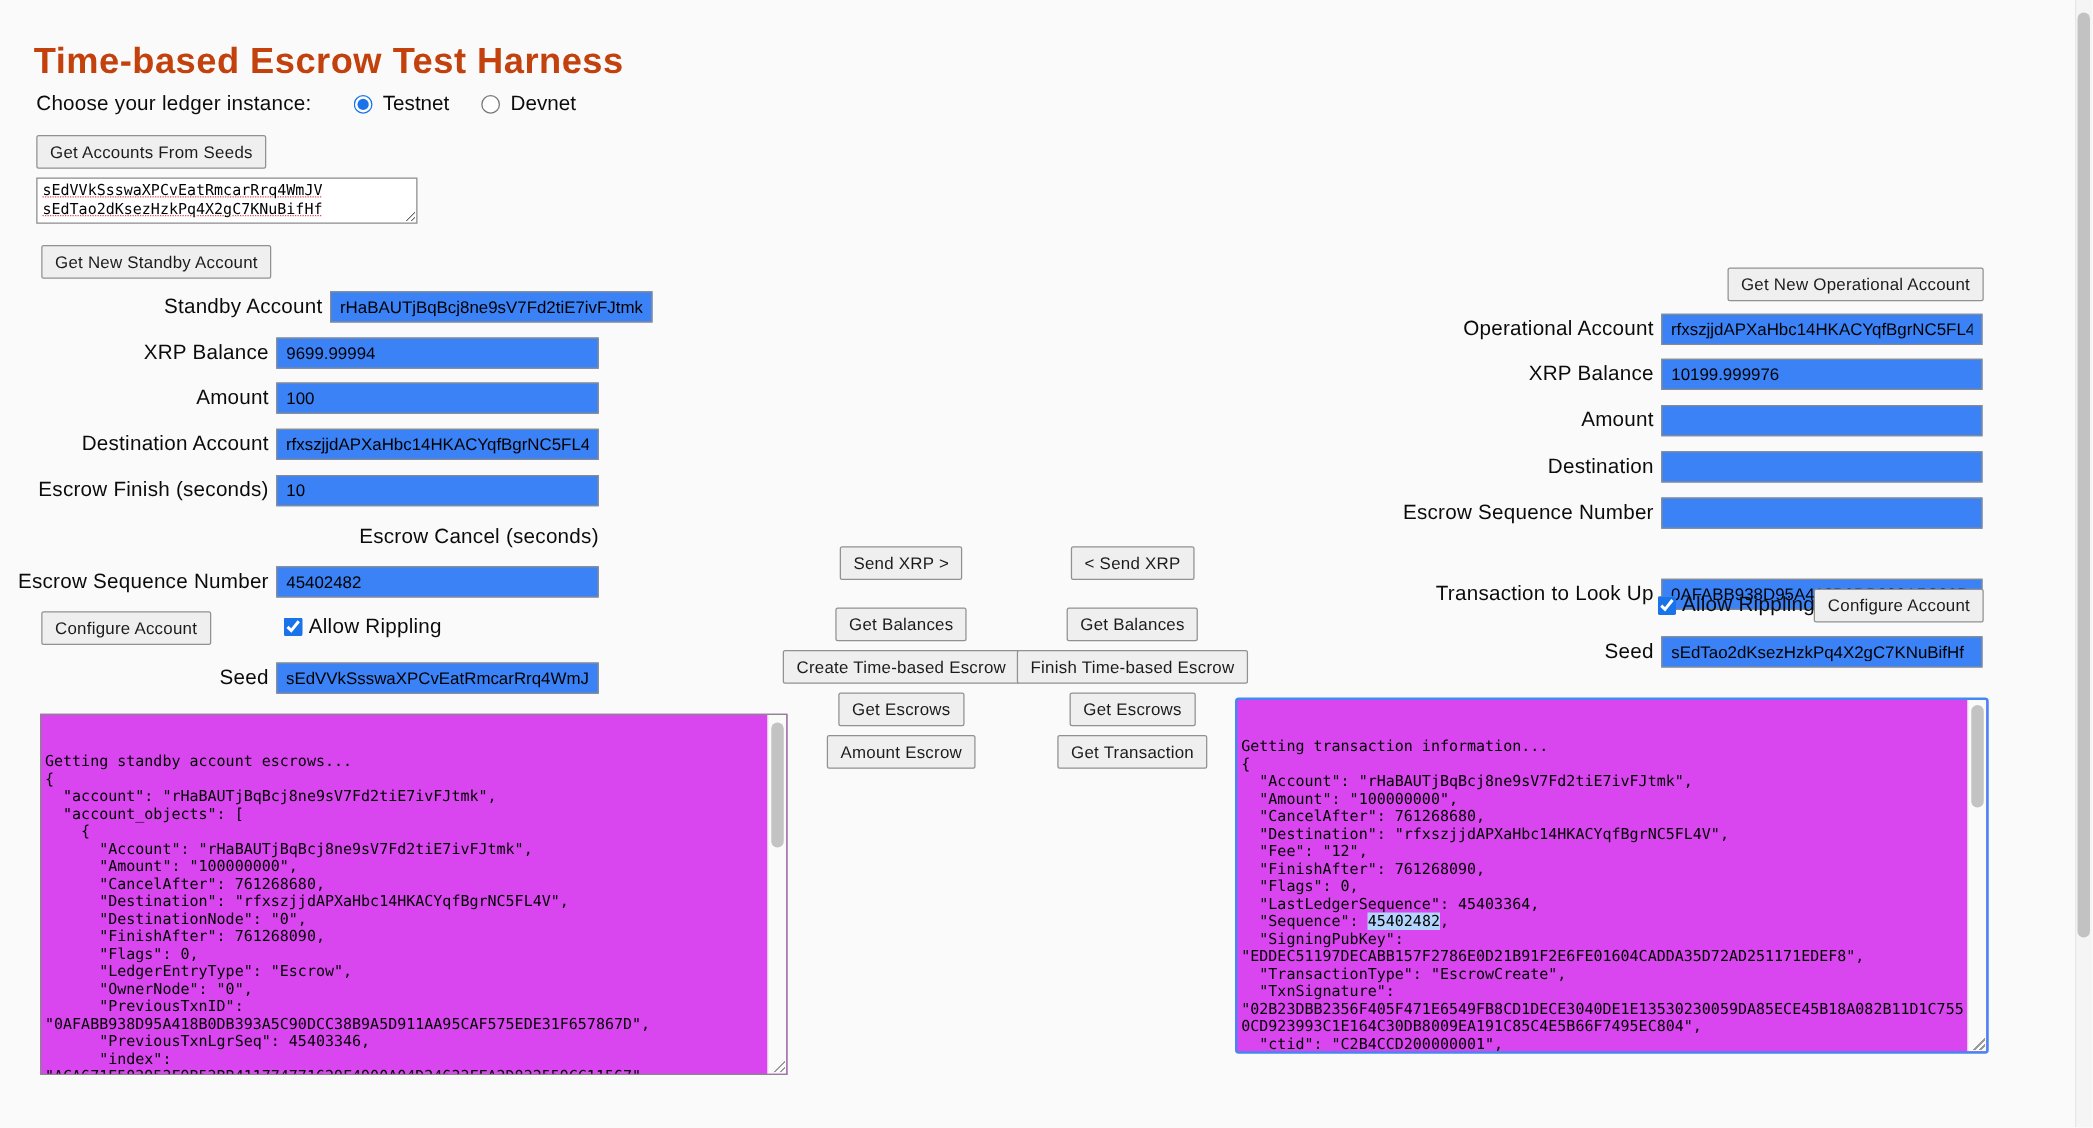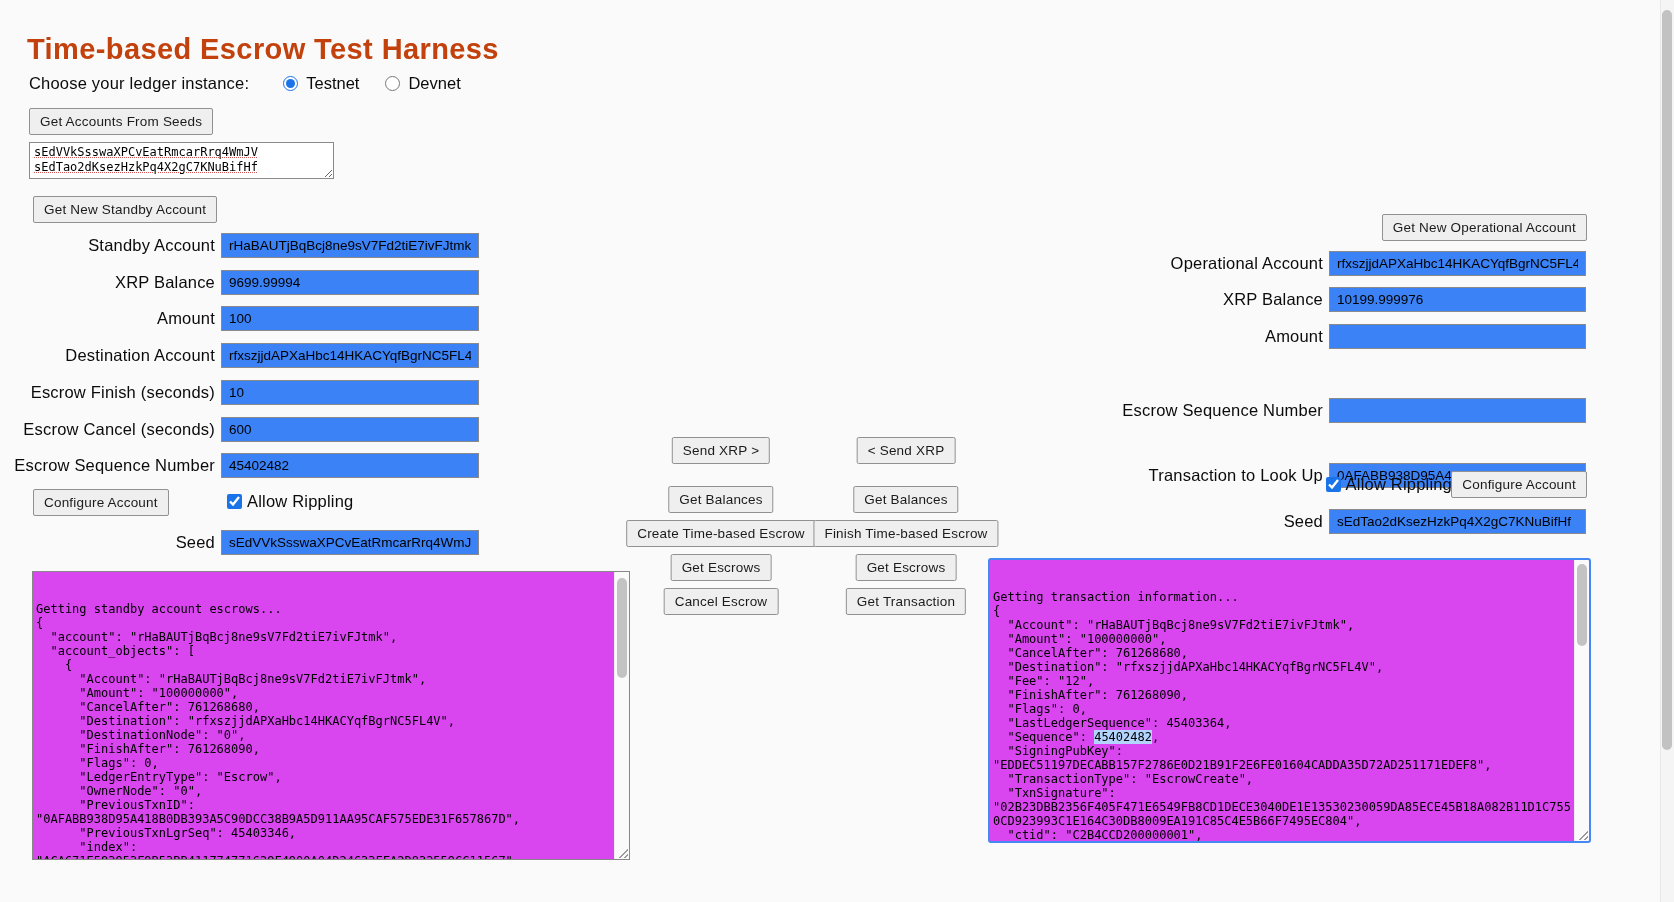--- a/index.html
+++ b/index.html
@@ -85,21 +85,21 @@
     </label>
   </div>
 
   <button class="btn abs" style="left:29px; top:108px;">Get Accounts From Seeds</button>
 
   <textarea class="seeds" spellcheck="false" style="">sEdVVkSsswaXPCvEatRmcarRrq4WmJV
 sEdTao2dKsezHzkPq4X2gC7KNuBifHf</textarea>
 
   <button class="btn abs" style="left:33px; top:196px;">Get New Standby Account</button>
 
-  <div class="lrow" style="top:233px;">
+  <div class="lrow" style="top:233px;margin-left:43px;">
     <span class="flabel">Standby Account</span>
     <input class="tinput" value="rHaBAUTjBqBcj8ne9sV7Fd2tiE7ivFJtmk" style="">
   </div>
   <div class="lrow" style="top:270px;">
     <span class="flabel">XRP Balance</span>
     <input class="tinput" value="9699.99994" style="">
   </div>
   <div class="lrow" style="top:306px;">
     <span class="flabel">Amount</span>
     <input class="tinput" value="100" style="">
@@ -107,21 +107,20 @@
   <div class="lrow" style="top:343px;">
     <span class="flabel">Destination Account</span>
     <input class="tinput" value="rfxszjjdAPXaHbc14HKACYqfBgrNC5FL4V" style="">
   </div>
   <div class="lrow" style="top:380px;">
     <span class="flabel">Escrow Finish (seconds)</span>
     <input class="tinput" value="10" style="">
   </div>
   <div class="lrow" style="top:417px;">
     <span class="flabel">Escrow Cancel (seconds)</span>
-    <input class="tinput" value="600" style="">
   </div>
   <div class="lrow" style="top:453px;">
     <span class="flabel">Escrow Sequence Number</span>
     <input class="tinput" value="45402482" style="">
   </div>
 
   <button class="btn abs" style="left:33px; top:489px;">Configure Account</button>
   <div class="chk-group" style="left:227px; top:492px;">
     <input type="checkbox" checked="true" style="">
     <span class="chk-label">Allow Rippling</span>
@@ -155,40 +154,44 @@
 "ACA671E583953F9B53BB411774771629F4900A04D24633FFA2D832559CC11567"</span>
     <div class="sb-track"></div>
     <div class="sb-thumb" style="top:6px; height:100px;"></div>
     <div class="grip"></div>
   </div>
 
   <button class="btn mbtn" style="left:721px; top:437px;">Send XRP &gt;</button>
   <button class="btn mbtn" style="left:721px; top:486px;">Get Balances</button>
   <button class="btn mbtn" style="left:721px; top:520px;">Create Time-based Escrow</button>
   <button class="btn mbtn" style="left:721px; top:554px;">Get Escrows</button>
-  <button class="btn mbtn" style="left:721px; top:588px;">Cancel Escrow</button>
+  <button class="btn mbtn" style="left:721px; top:588px;">Amount Escrow</button>
 
   <button class="btn mbtn" style="left:906px; top:437px;">&lt; Send XRP</button>
   <button class="btn mbtn" style="left:906px; top:486px;">Get Balances</button>
   <button class="btn mbtn" style="left:906px; top:520px;">Finish Time-based Escrow</button>
   <button class="btn mbtn" style="left:906px; top:554px;">Get Escrows</button>
   <button class="btn mbtn" style="left:906px; top:588px;">Get Transaction</button>
 
   <button class="btn abs" style="right:87px; top:214px;">Get New Operational Account</button>
 
   <div class="rrow" style="top:251px;">
     <span class="flabel">Operational Account</span>
     <input class="tinput" value="rfxszjjdAPXaHbc14HKACYqfBgrNC5FL4V" style="">
   </div>
   <div class="rrow" style="top:287px;">
     <span class="flabel">XRP Balance</span>
     <input class="tinput" value="10199.999976" style="">
   </div>
   <div class="rrow" style="top:324px;">
     <span class="flabel">Amount</span>
+    <input class="tinput" value="" style="">
+  </div>
+  <div class="rrow" style="top:361px;">
+    <span class="flabel">Destination</span>
     <input class="tinput" value="" style="">
   </div>
   <div class="rrow" style="top:398px;">
     <span class="flabel">Escrow Sequence Number</span>
     <input class="tinput" value="" style="">
   </div>
   <div class="rrow" style="top:436px;margin-top:27px;">
     <span class="flabel">Transaction to Look Up</span>
     <input class="tinput" value="0AFABB938D95A418B0DB393A5C90DCC38B9A5D911AA95CAF575EDE31F657867D" style="">
   </div>

